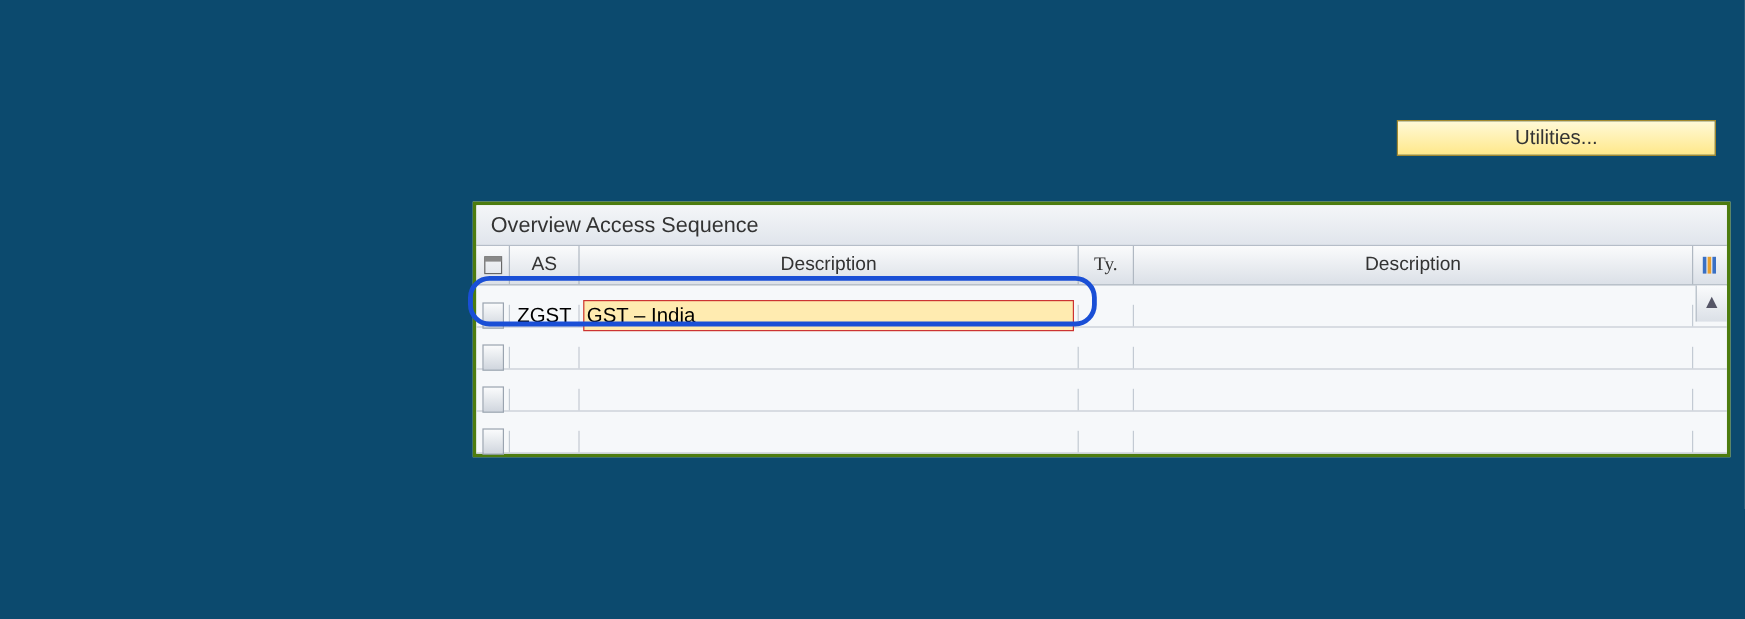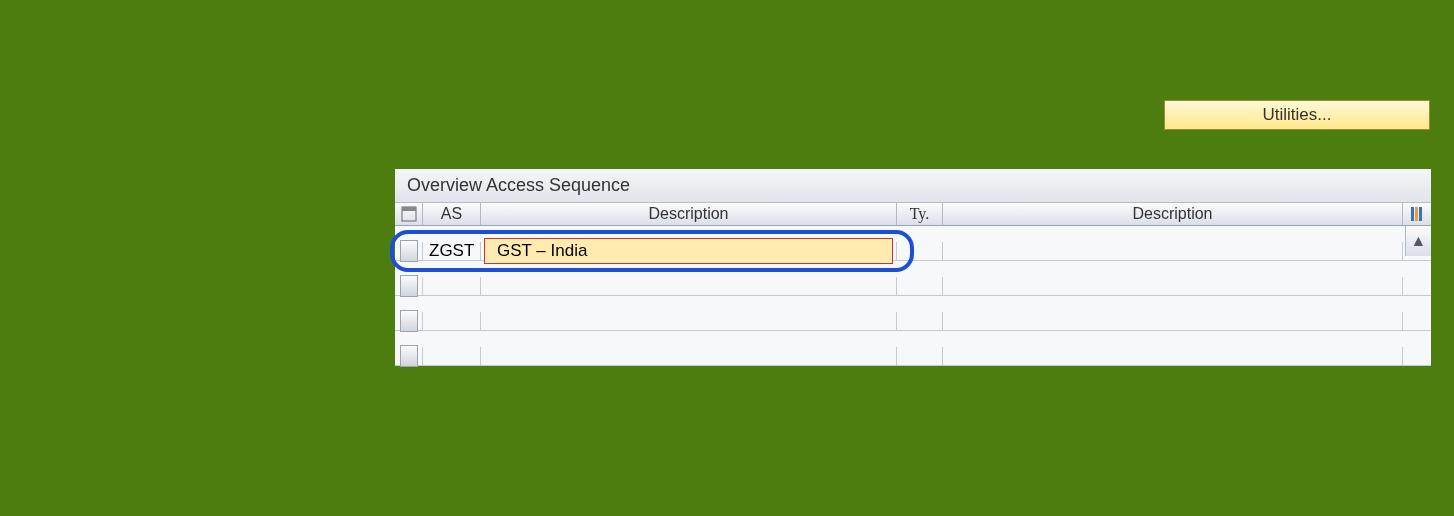--- a/index.html
+++ b/index.html
@@ -34,50 +34,50 @@
     font-size: 17px;
     color: #333;
     padding-left: 8px;
     cursor: default;
   }
   .tree-row.selected { background: #fff8c8; }
   .tree-row.nested1 { padding-left: 38px; }
   .tree-row.nested2 { padding-left: 68px; background: #edf2f8; }
   .expander { width: 14px; text-align: center; color: #333; margin-right: 8px; font-size: 13px; }
   .folder-icon { width: 26px; height: 20px; margin-right: 10px; }
-  .main { flex: 1; background: #4d7c0f; padding: 0; position: relative; }
+  .main { flex: 1; background: #0c4a6e; padding: 0; position: relative; }
   .util-btn {
     position: absolute; right: 24px; top: 100px;
     width: 266px; height: 30px;
     background: linear-gradient(#fff9d8, #ffe88a);
     border: 1px solid #a08830;
     font-size: 17px;
     color: #333;
     text-align: center;
     cursor: pointer;
   }
   .grid-container {
-    position: absolute; left: 394px; top: 168px; right: 22px;
-    border: 1px solid #4d7c0f;
+    position: absolute; left: 394px; top: 168px; right: 12px;
+    border: 3px solid #4d7c0f;
     background: #f2f4f7;
   }
   .grid-title {
     padding: 6px 12px;
     font-size: 18px;
     color: #333;
     background: linear-gradient(#f4f6f8, #e0e5ec);
     border-bottom: 1px solid #b5bdc8;
   }
   .grid-head { display: flex; border-bottom: 1px solid #9aa4b0; background: linear-gradient(#fafbfc, #dbe0e7); }
   .ghcell {
     border-right: 1px solid #b0b8c2;
     font-size: 16px; color: #333;
     text-align: center;
     display: flex; align-items: center; justify-content: center;
-    height: 22px;
+    height: 32px;
   }
   .col-sel { width: 28px; }
   .col-as { width: 58px; }
   .col-desc1 { width: 416px; }
   .col-ty { width: 46px; font-family: Liberation Serif, serif; }
   .col-desc2 { flex: 1; }
   .col-conf { width: 28px; border-right: none; }
   .grid-body { background: #f6f8fa; }
   .grow { display: flex; height: 35px; border-bottom: 1px solid #c3cad3; align-items: stretch; }
   .gcell { border-right: 1px solid #c3cad3; display: flex; align-items: center; padding: 0 4px; font-size: 17px; margin-top: 16px; }
@@ -88,21 +88,21 @@
     border: 1px solid #9aa4b0;
   }
   .input-cell-as {
     width: 100%; height: 100%; border: none; background: transparent; font-size: 17px; padding: 0 2px;
   }
   .input-cell-desc {
     width: 100%; height: 26px;
     background: #ffebb0;
     border: 1px solid #cc3333;
     font-size: 17px;
-    padding: 0 12px;
+    padding: 0 2px;
     outline: none;
   }
   .highlight-ring {
     position: absolute;
     border: 4px solid #1a4fd6;
     border-radius: 18px;
     pointer-events: none;
   }
   .scroll-up {
     position: absolute; right: 0; top: 0;

